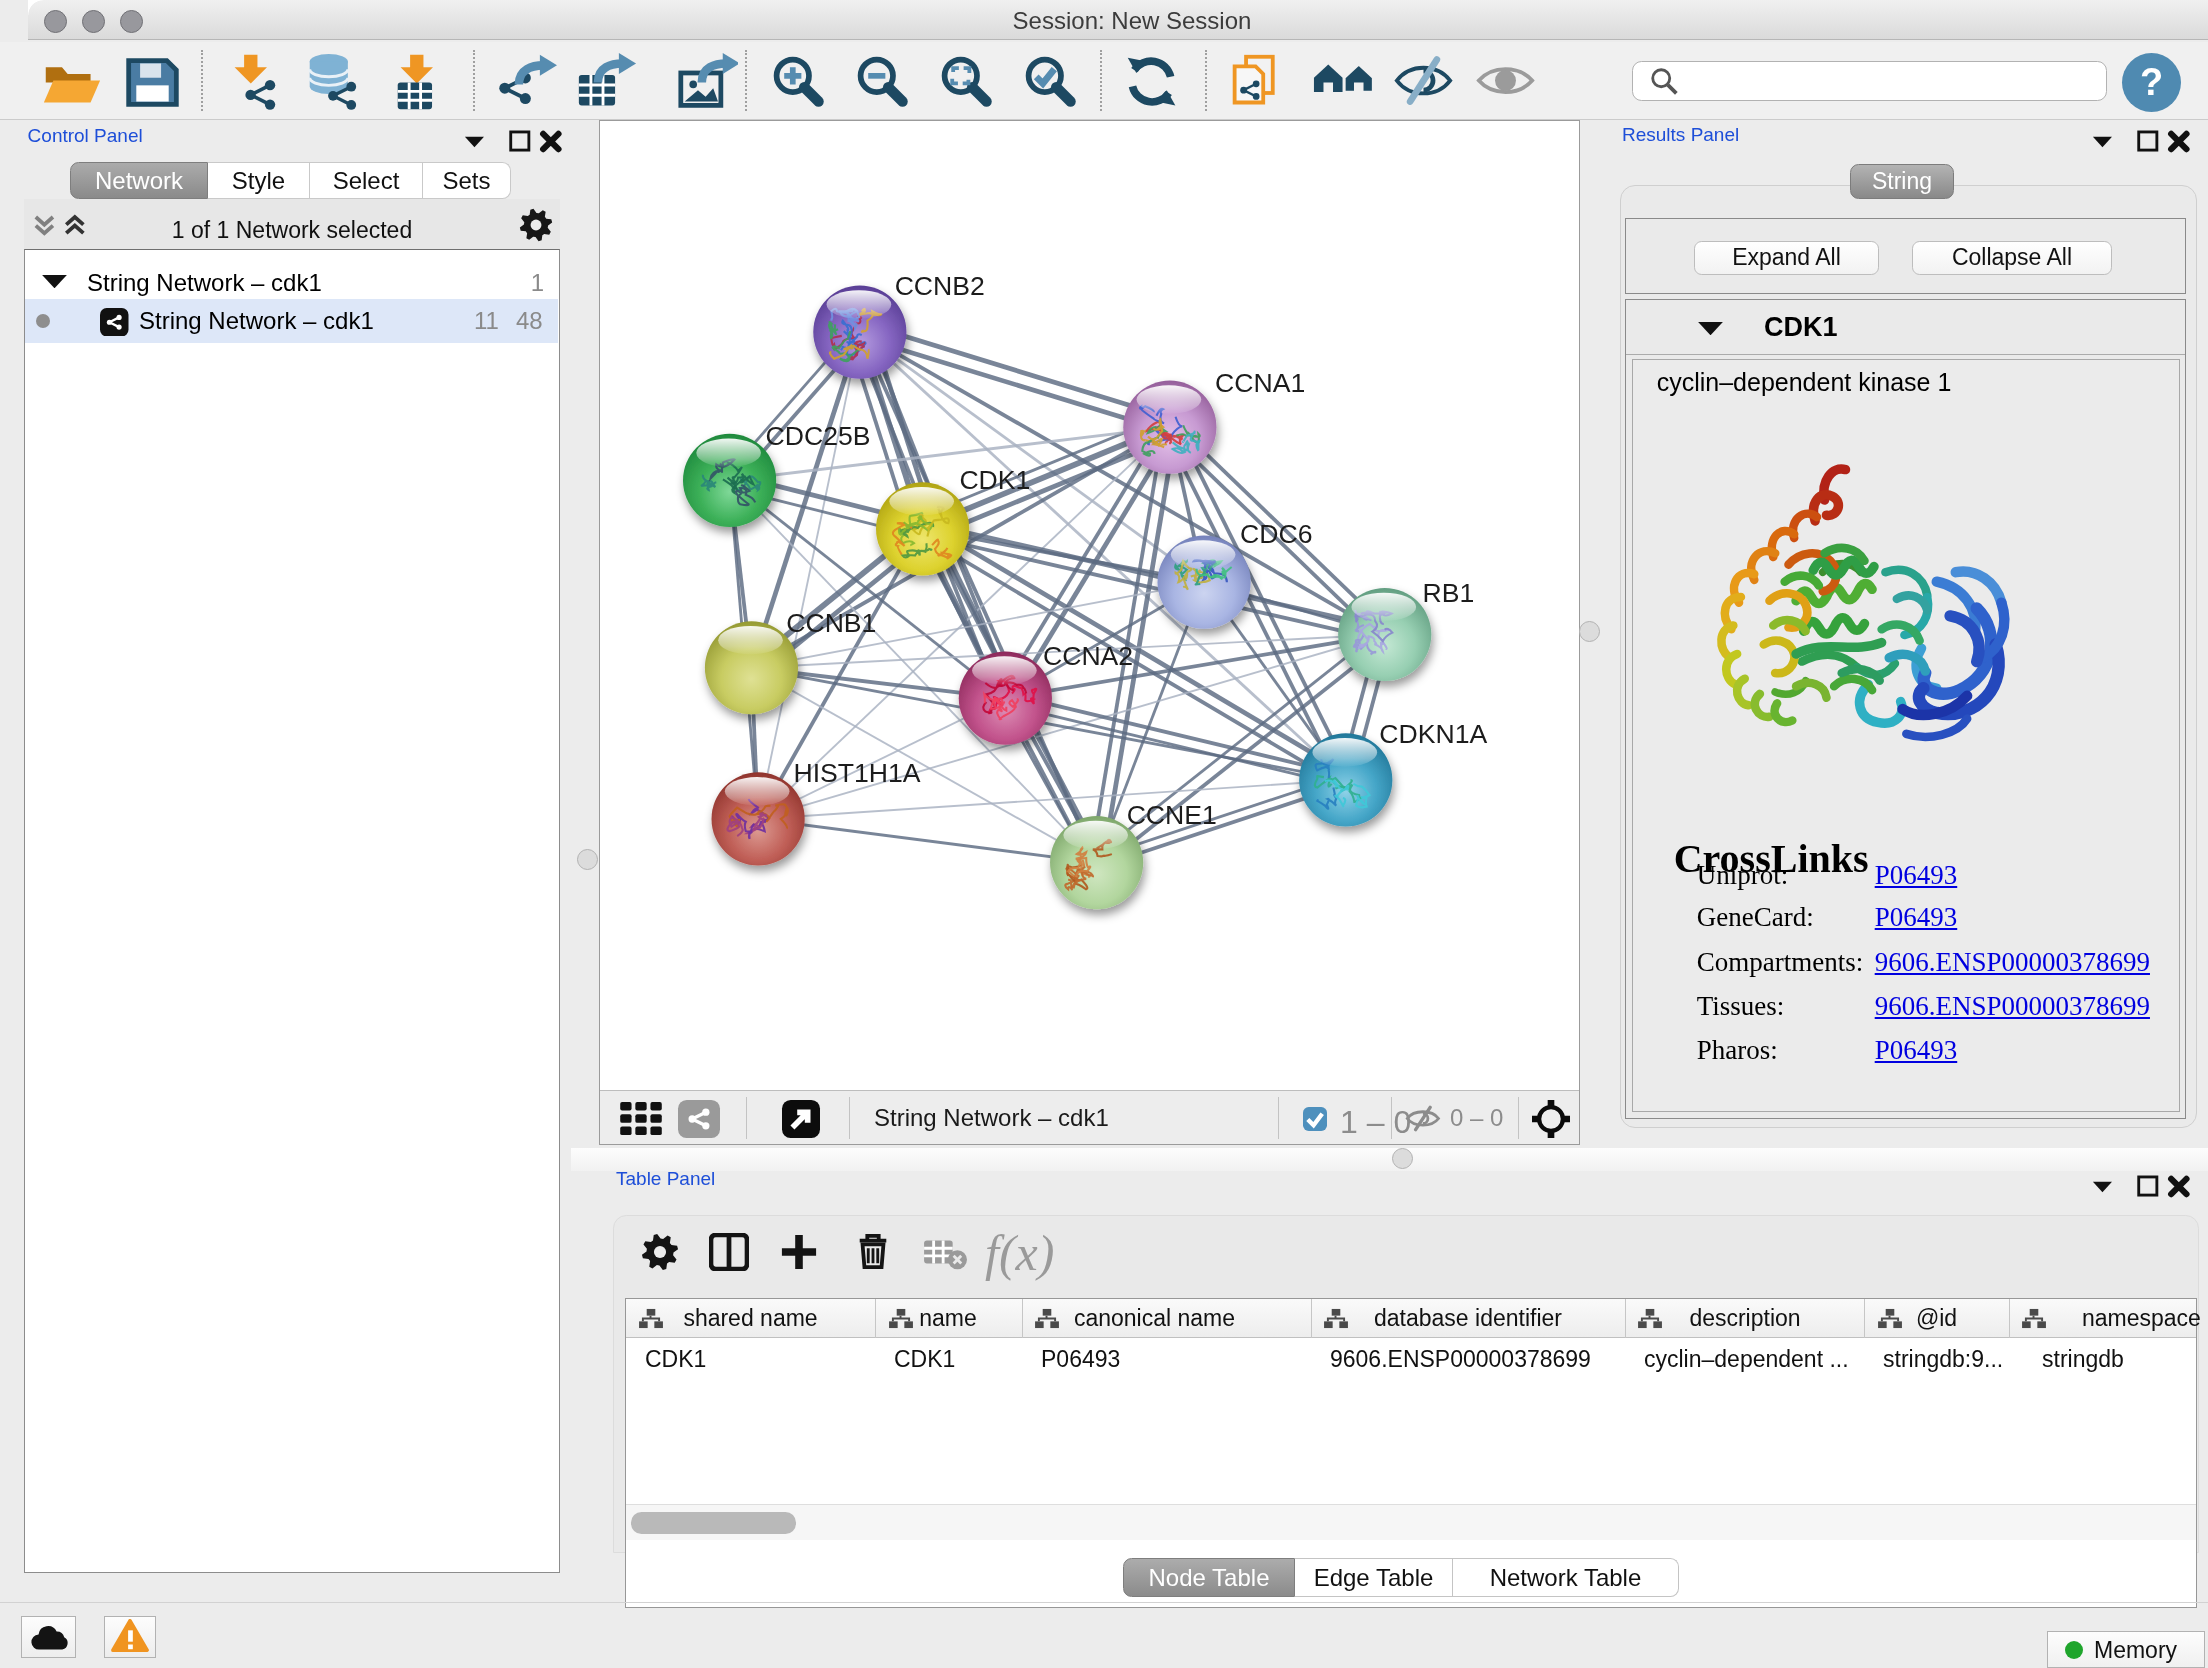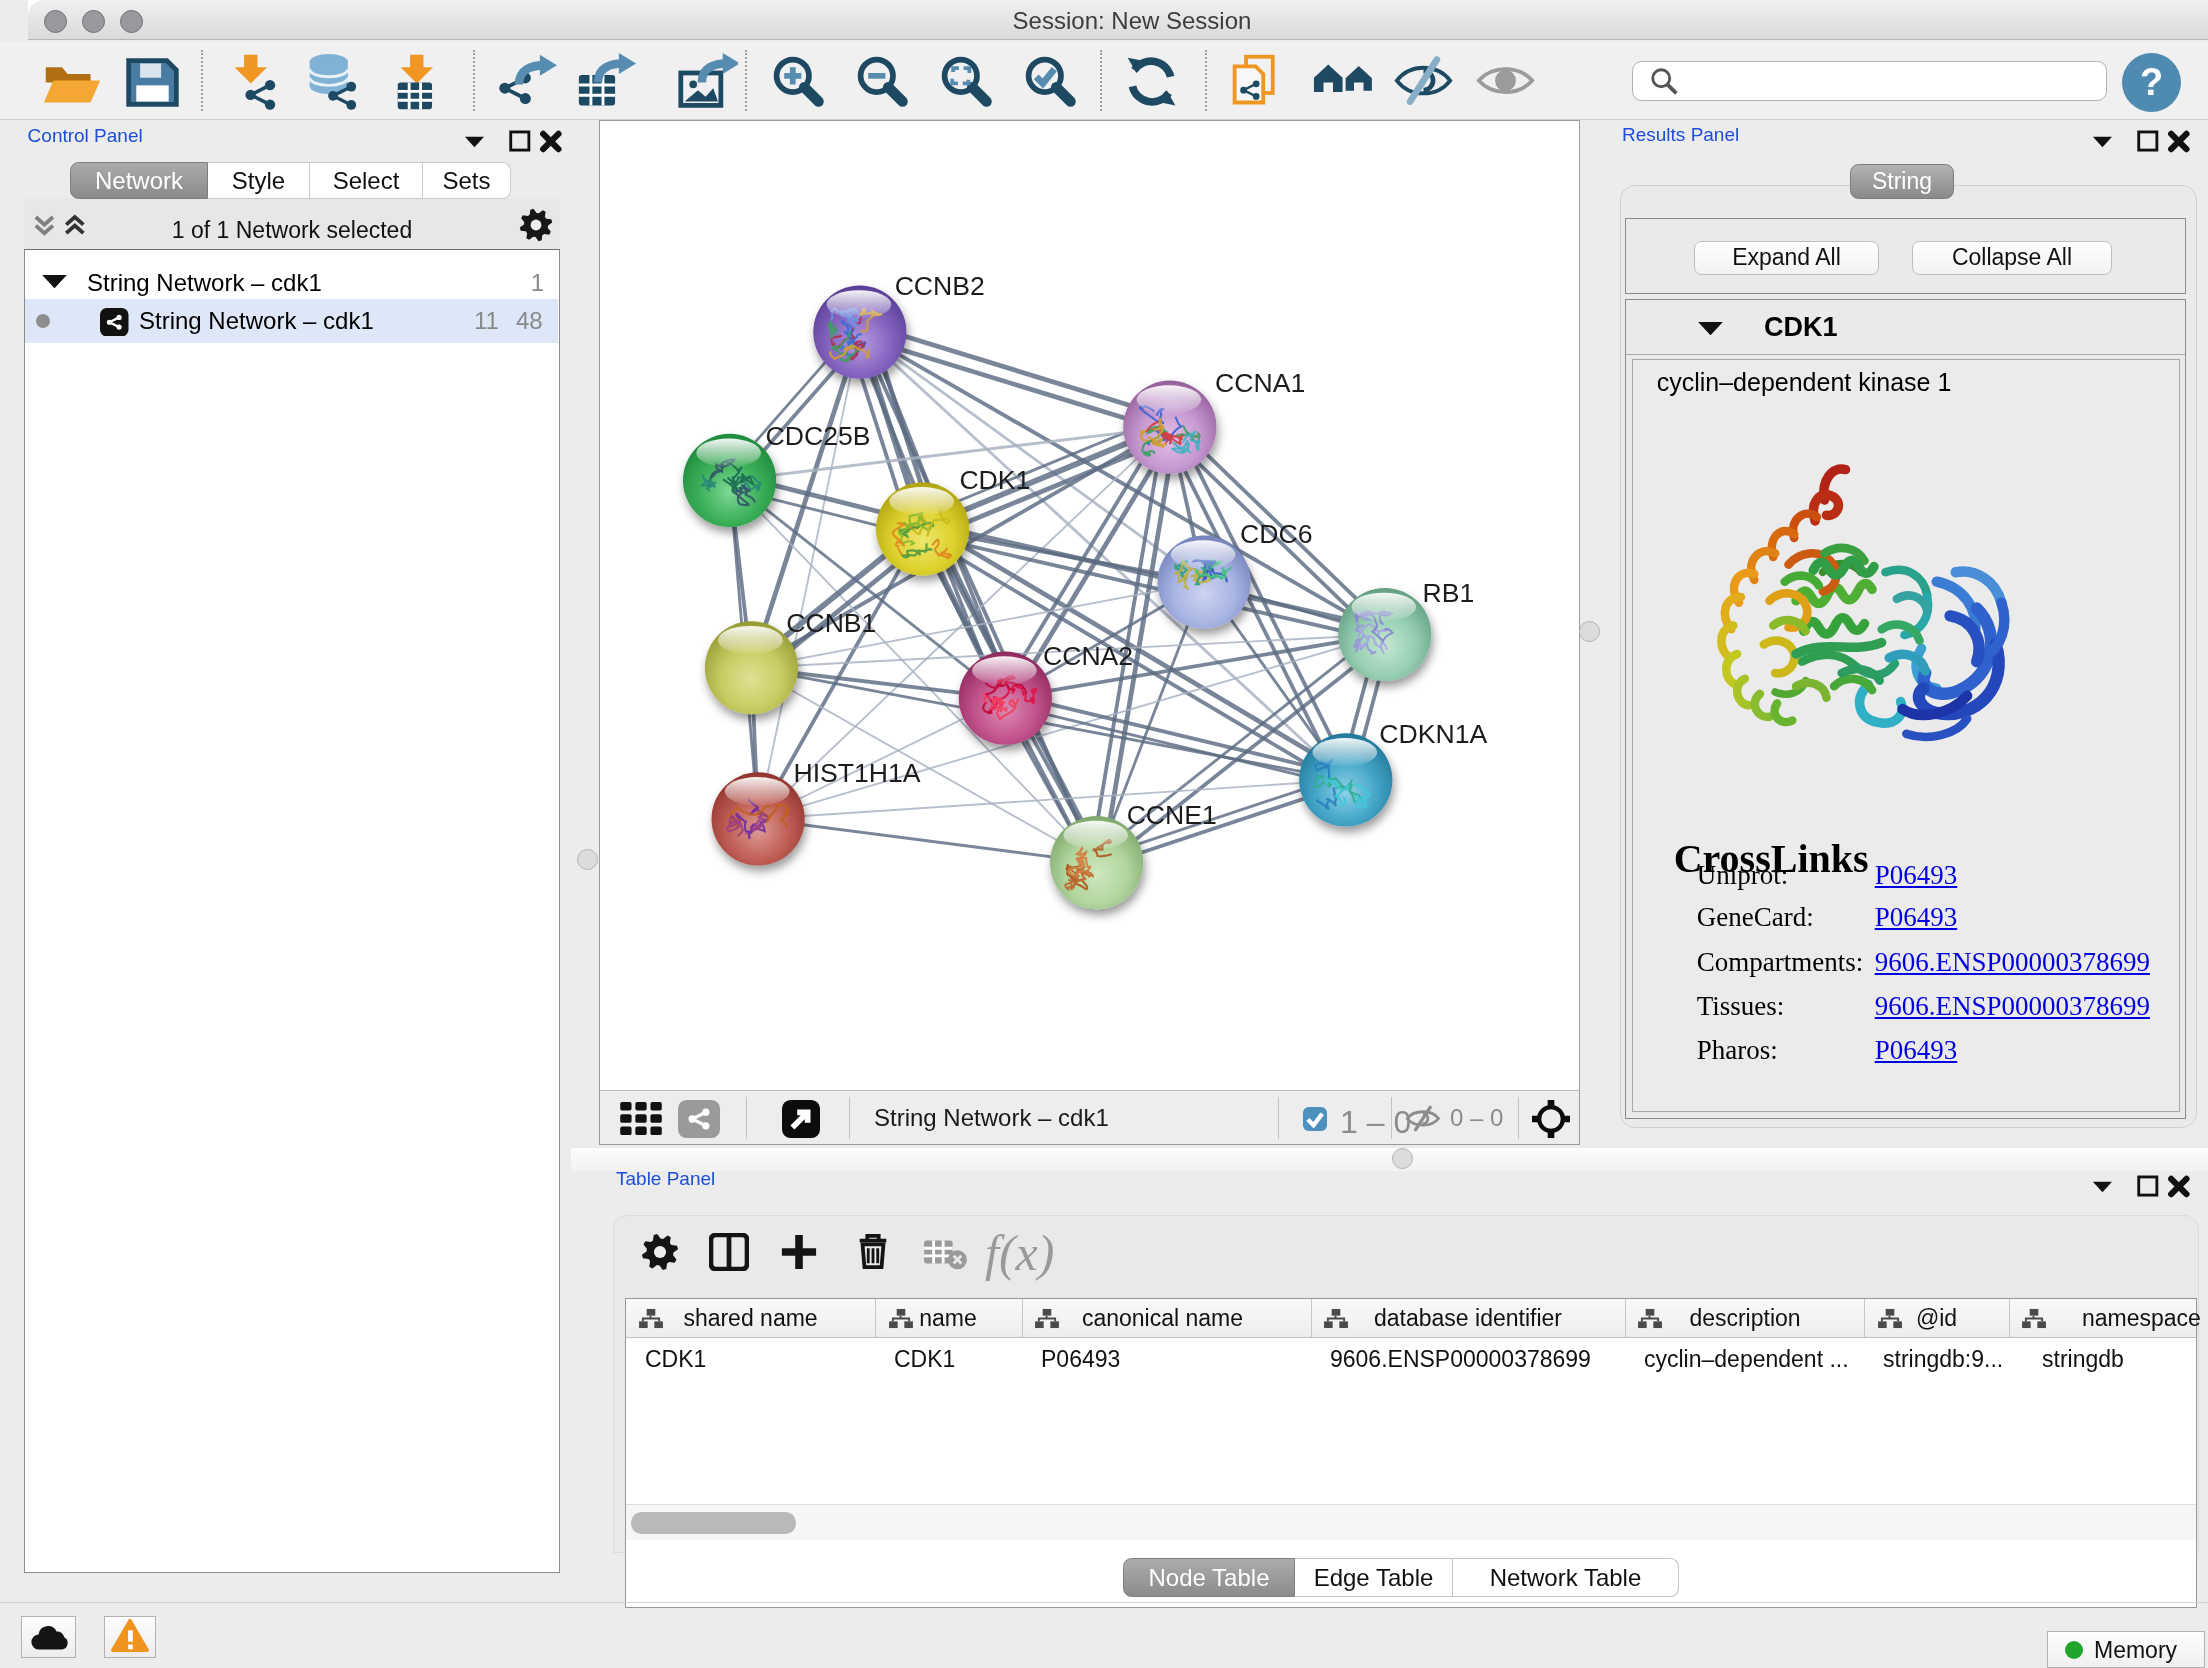--- a/index.html
+++ b/index.html
@@ -710,21 +710,21 @@
         <rect x="16" y="14" width="9" height="7" fill="#4a4a4a"></rect>
         <path d="M12 8 v3 M4 14 v-3 h17 v3" stroke="#4a4a4a" stroke-width="2" fill="none"></path>
       </svg>
       <div class="hcell" style="left:249px; width:146px;">name</div>
       <svg style="position:absolute; left:263px; top:8.6px; " width="24" height="21" viewBox="0 0 25 22">
         <rect x="8" y="1" width="9" height="7" fill="#4a4a4a"></rect>
         <rect x="0" y="14" width="9" height="7" fill="#4a4a4a"></rect>
         <rect x="16" y="14" width="9" height="7" fill="#4a4a4a"></rect>
         <path d="M12 8 v3 M4 14 v-3 h17 v3" stroke="#4a4a4a" stroke-width="2" fill="none"></path>
       </svg>
-      <div class="hcell" style="left:392px; width:289px;">canonical name</div>
+      <div class="hcell" style="left:384px; width:289px;">canonical name</div>
       <svg style="position:absolute; left:409px; top:8.6px; " width="24" height="21" viewBox="0 0 25 22">
         <rect x="8" y="1" width="9" height="7" fill="#4a4a4a"></rect>
         <rect x="0" y="14" width="9" height="7" fill="#4a4a4a"></rect>
         <rect x="16" y="14" width="9" height="7" fill="#4a4a4a"></rect>
         <path d="M12 8 v3 M4 14 v-3 h17 v3" stroke="#4a4a4a" stroke-width="2" fill="none"></path>
       </svg>
       <div class="hcell" style="left:685px; width:314px;">database identifier</div>
       <svg style="position:absolute; left:698px; top:8.6px; " width="24" height="21" viewBox="0 0 25 22">
         <rect x="8" y="1" width="9" height="7" fill="#4a4a4a"></rect>
         <rect x="0" y="14" width="9" height="7" fill="#4a4a4a"></rect>

